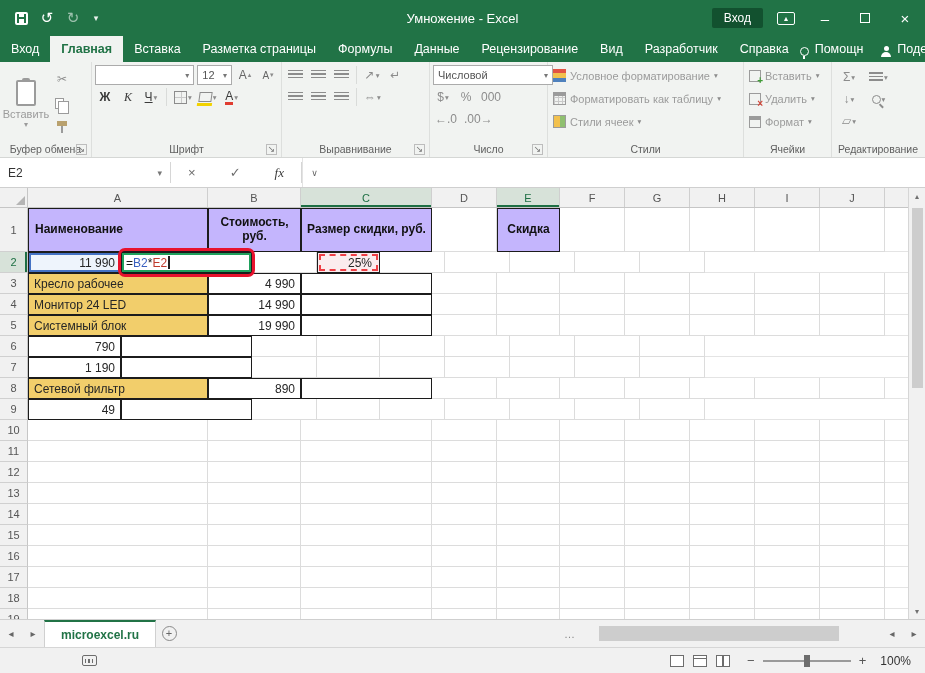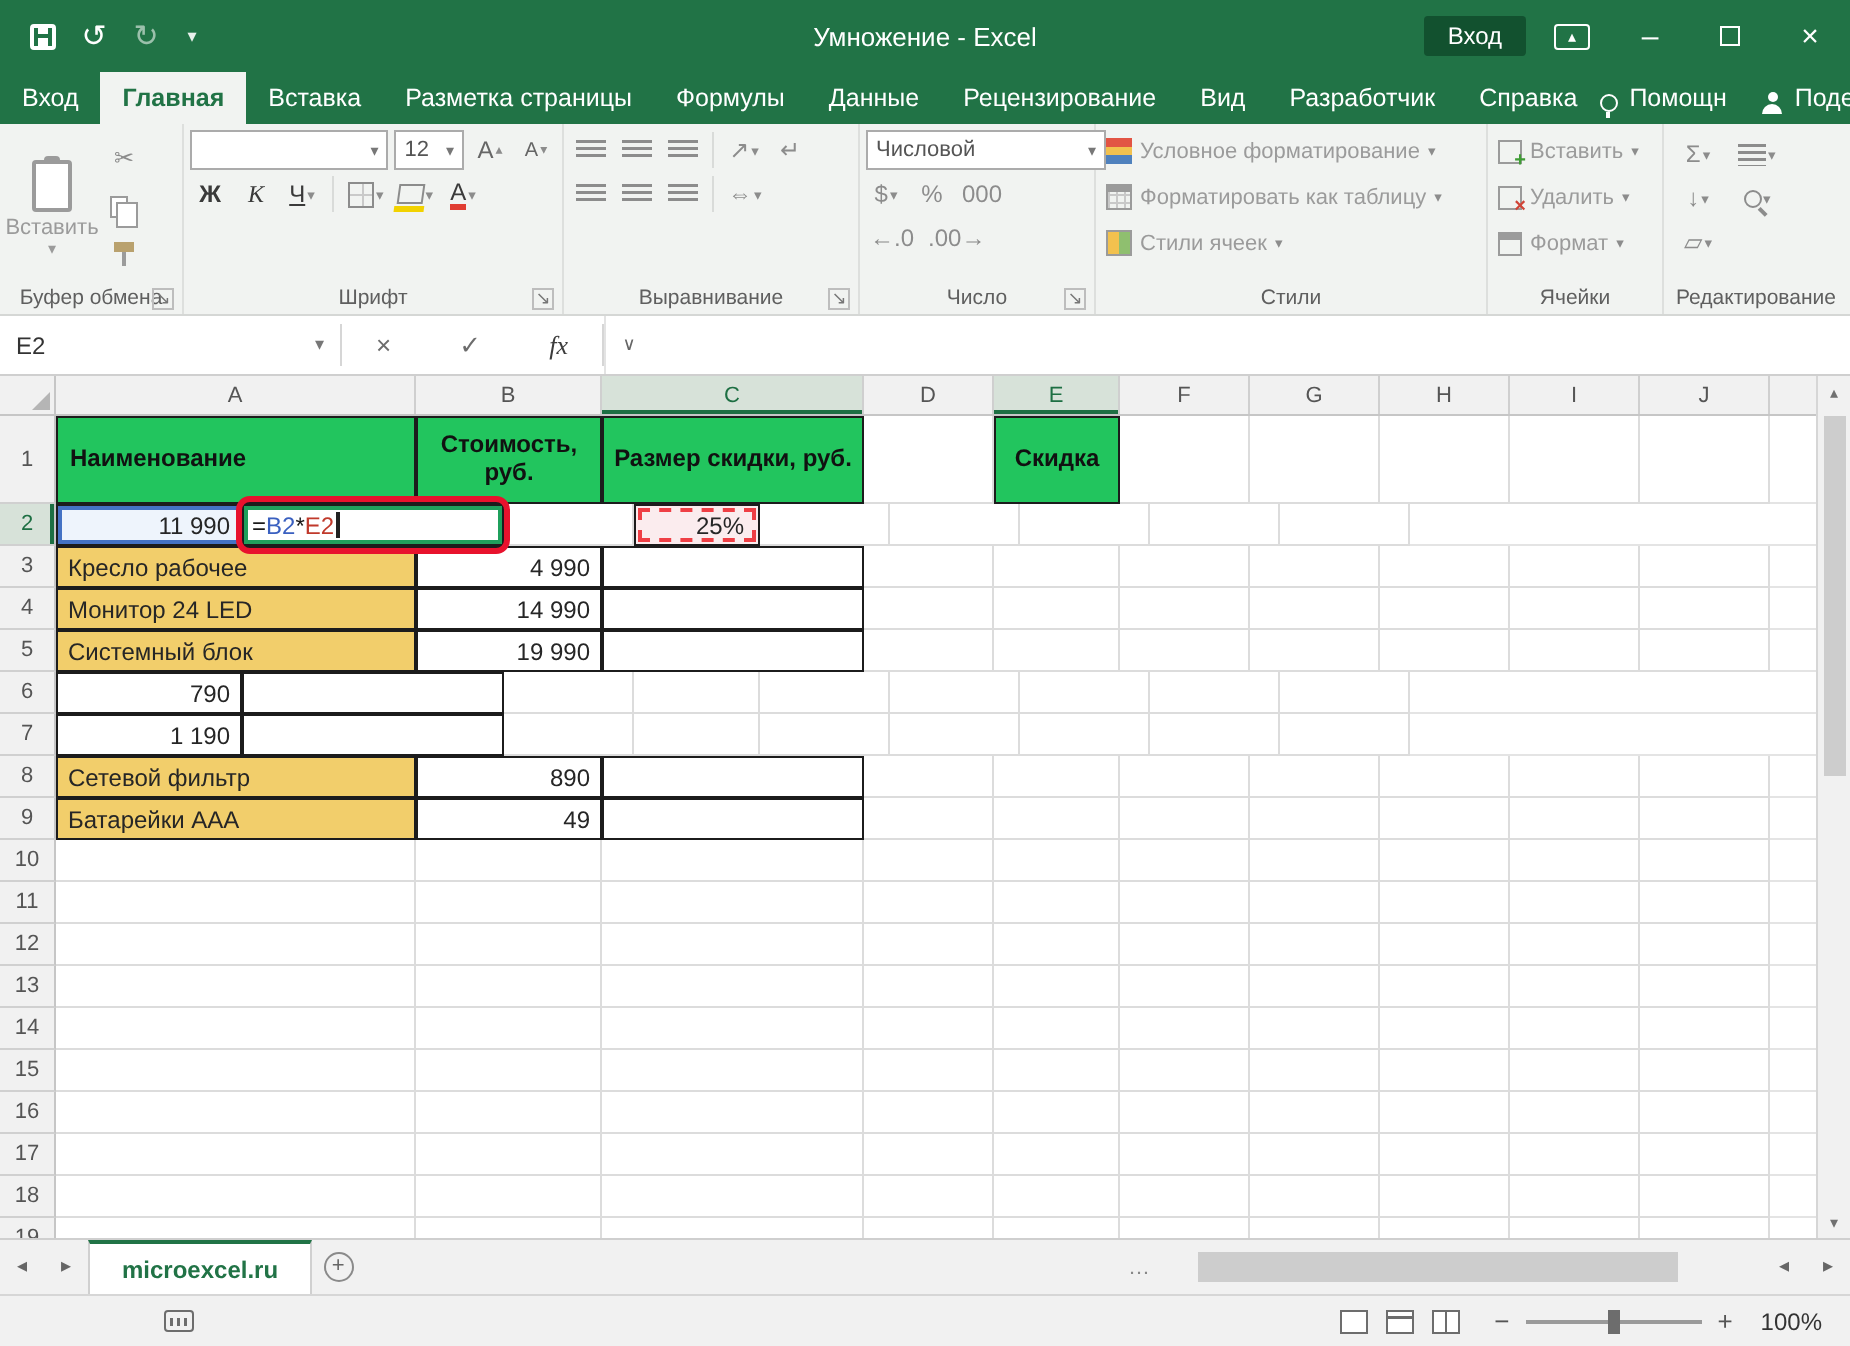--- a/index.html
+++ b/index.html
@@ -123,21 +123,21 @@
   .chfill{flex:1;background:#f1f1f1;}
   .rows{height:411px;overflow:hidden;}
   .grow{display:flex;height:21px;width:908px;}
   .grow.hdr{height:44px;}
   .grow::after{content:"";flex:1;border-bottom:1px solid #e4e4e4;}
   .rownum{width:28px;flex:none;display:flex;align-items:center;justify-content:center;font-size:11px;color:#555;background:#f1f1f1;border-bottom:1px solid #d0d0d0;border-right:1px solid #c6c6c6;}
   .rownum.hl{background:#d7e2d9;color:#1d6f43;box-shadow:inset -2px 0 0 #1d6f43;}
   .cell{flex:none;border-right:1px solid #dcdcdc;border-bottom:1px solid #dcdcdc;position:relative;font-size:12px;display:flex;align-items:center;}
   .c-A{width:180px;}.c-B{width:93px;}.c-C{width:131px;}.c-D{width:65px;}.c-E{width:63px;}
   .c-F{width:65px;}.c-G{width:65px;}.c-H{width:65px;}.c-I{width:65px;}.c-J{width:65px;}
-  .th{background:#22c55e;font-weight:bold;justify-content:center;text-align:center;line-height:1.15;border:1px solid #1c1c1c;color:#111;}
+  .th{background:#c4b5fd;font-weight:bold;justify-content:center;text-align:center;line-height:1.15;border:1px solid #1c1c1c;color:#111;}
   .thleft{justify-content:flex-start;text-align:left;padding-left:6px;}
   .tname{background:#f2ce6b;border:1px solid #1c1c1c;padding-left:5px;}
   .tnum{border:1px solid #1c1c1c;justify-content:flex-end;padding-right:5px;}
   .tempty{border:1px solid #1c1c1c;}
   .tformula{border:1px solid #1c1c1c;padding-left:4px;box-shadow:inset 0 0 0 2px #1fa05c;z-index:7;background:#fff;}
   .tpct{border:1px solid #1c1c1c;justify-content:flex-end;padding-right:7px;}
   .ants{background:#fbecee;}
   .ants::before{content:"";position:absolute;inset:1px;border:2px dashed #ef3f45;pointer-events:none;}
   .refblue{box-shadow:inset 0 0 0 2px #4472c4;background:#eef4fc;}
   .caret-line{width:1.5px;height:13px;background:#222;margin-left:1px;display:inline-block;}
@@ -598,21 +598,20 @@
             <div class="cell c-D"></div>
             <div class="cell c-E"></div>
             <div class="cell c-F"></div>
             <div class="cell c-G"></div>
             <div class="cell c-H"></div>
             <div class="cell c-I"></div>
             <div class="cell c-J"></div>
           </div>
           <div class="grow">
             <div class="rownum">9</div>
-            <div class="cell c-A tname">Батарейки AAA</div>
             <div class="cell c-B tnum">49</div>
             <div class="cell c-C tempty"></div>
             <div class="cell c-D"></div>
             <div class="cell c-E"></div>
             <div class="cell c-F"></div>
             <div class="cell c-G"></div>
             <div class="cell c-H"></div>
             <div class="cell c-I"></div>
             <div class="cell c-J"></div>
           </div>

